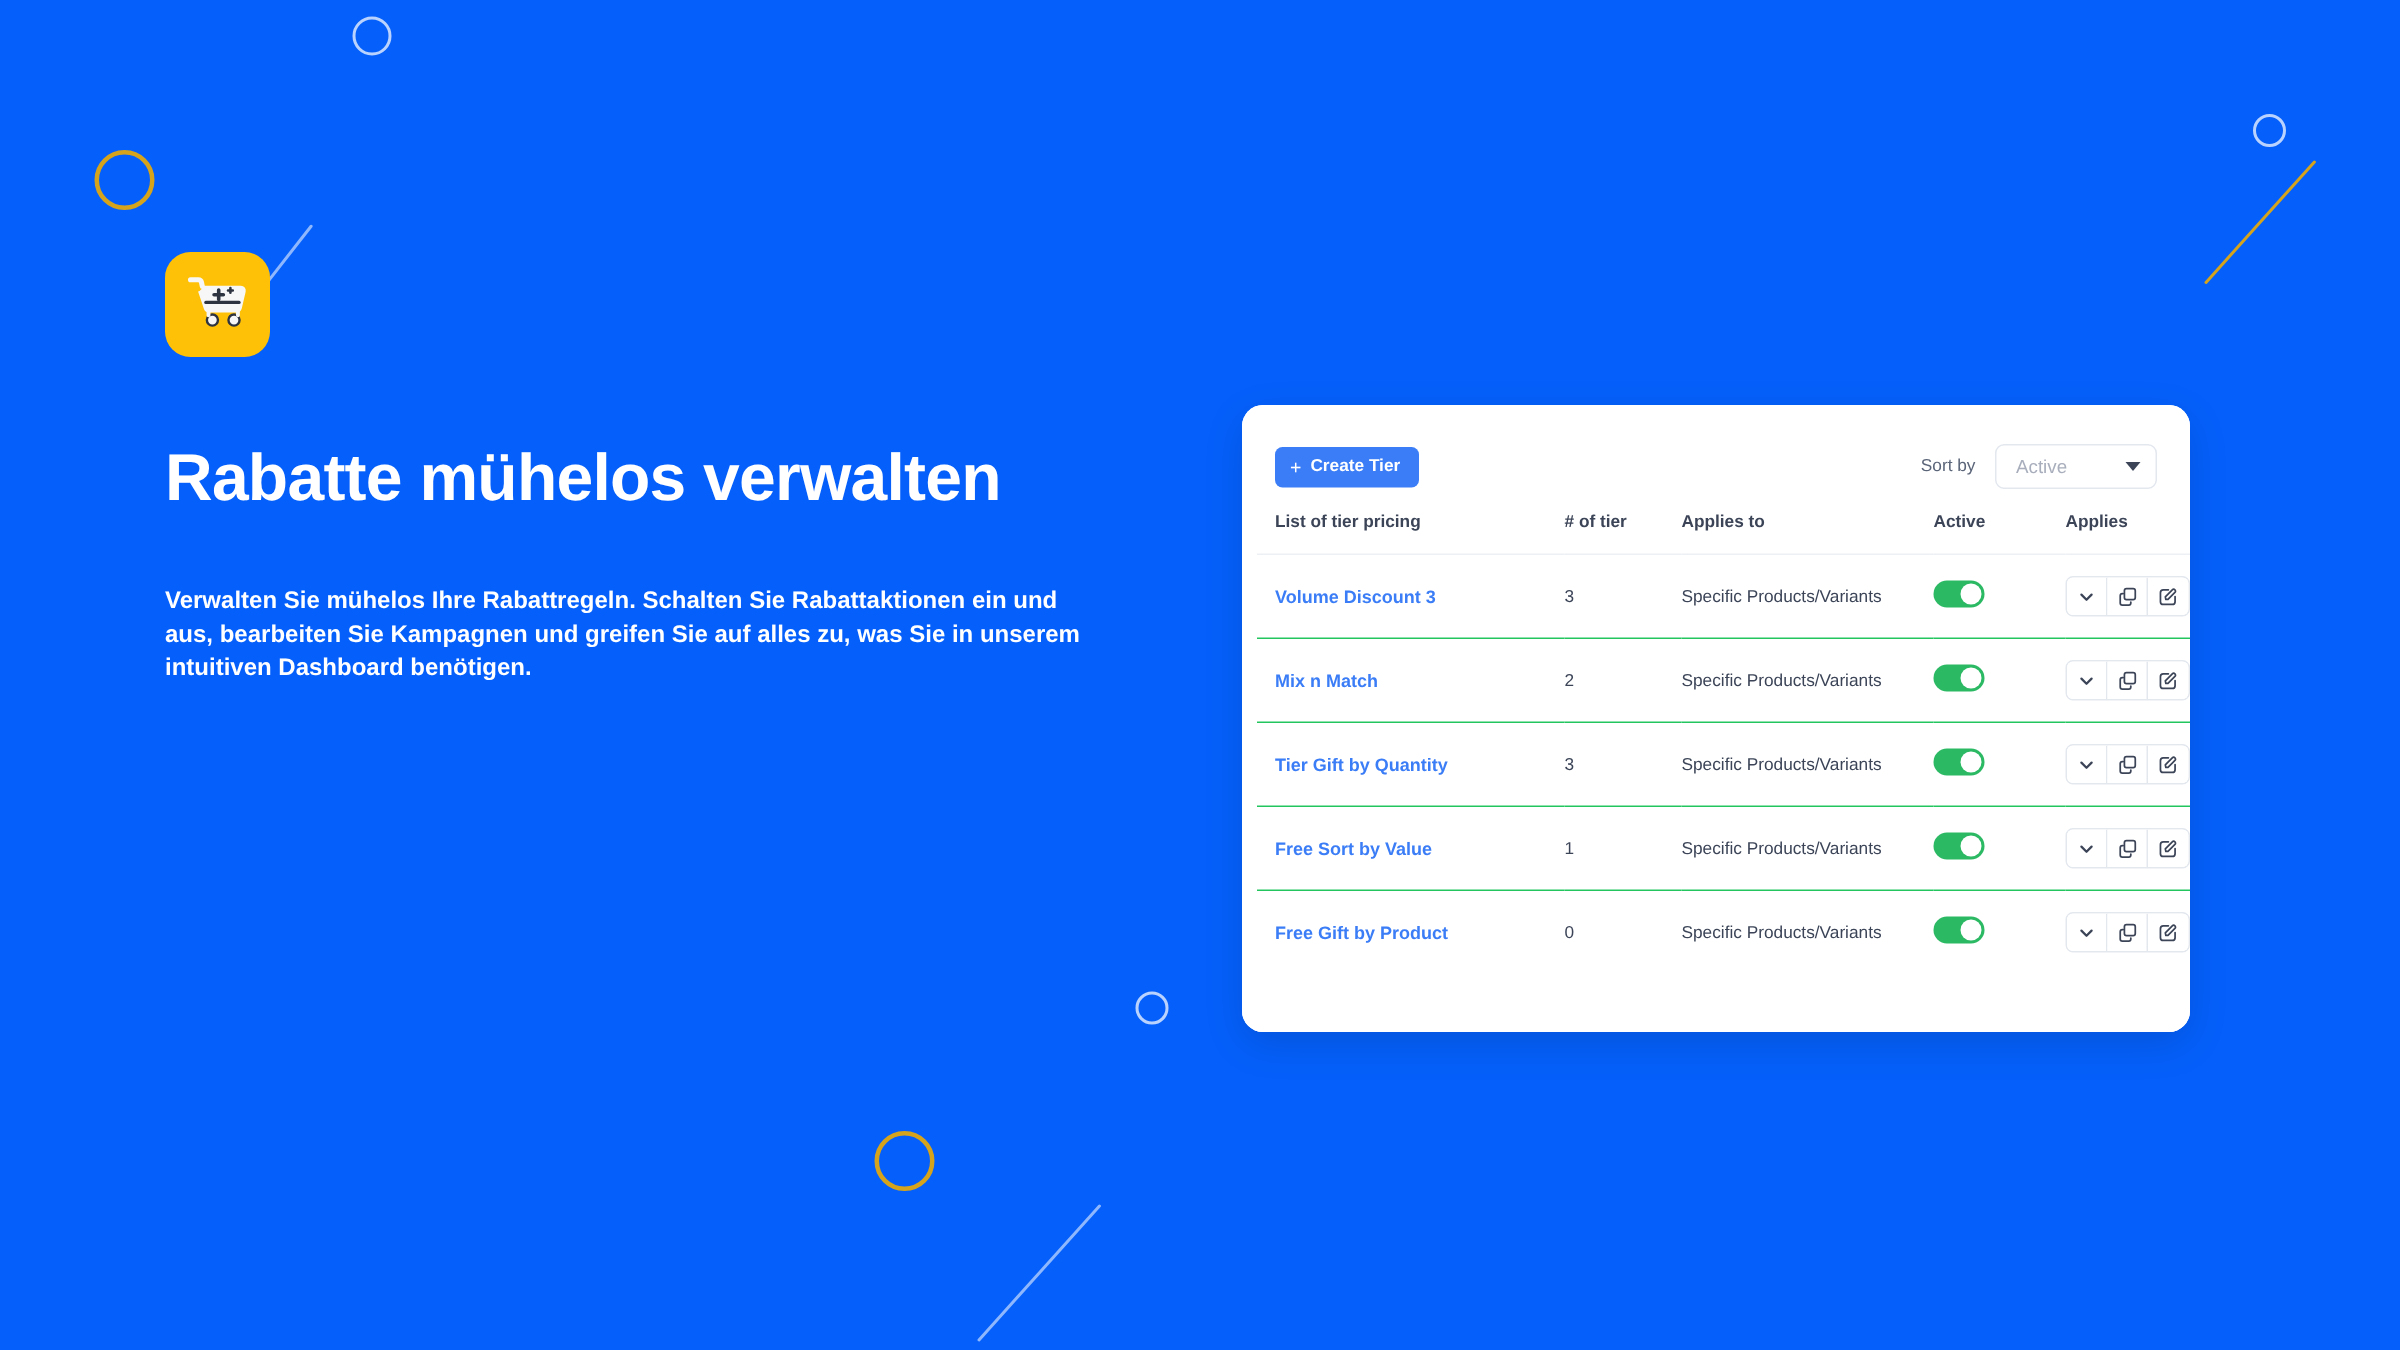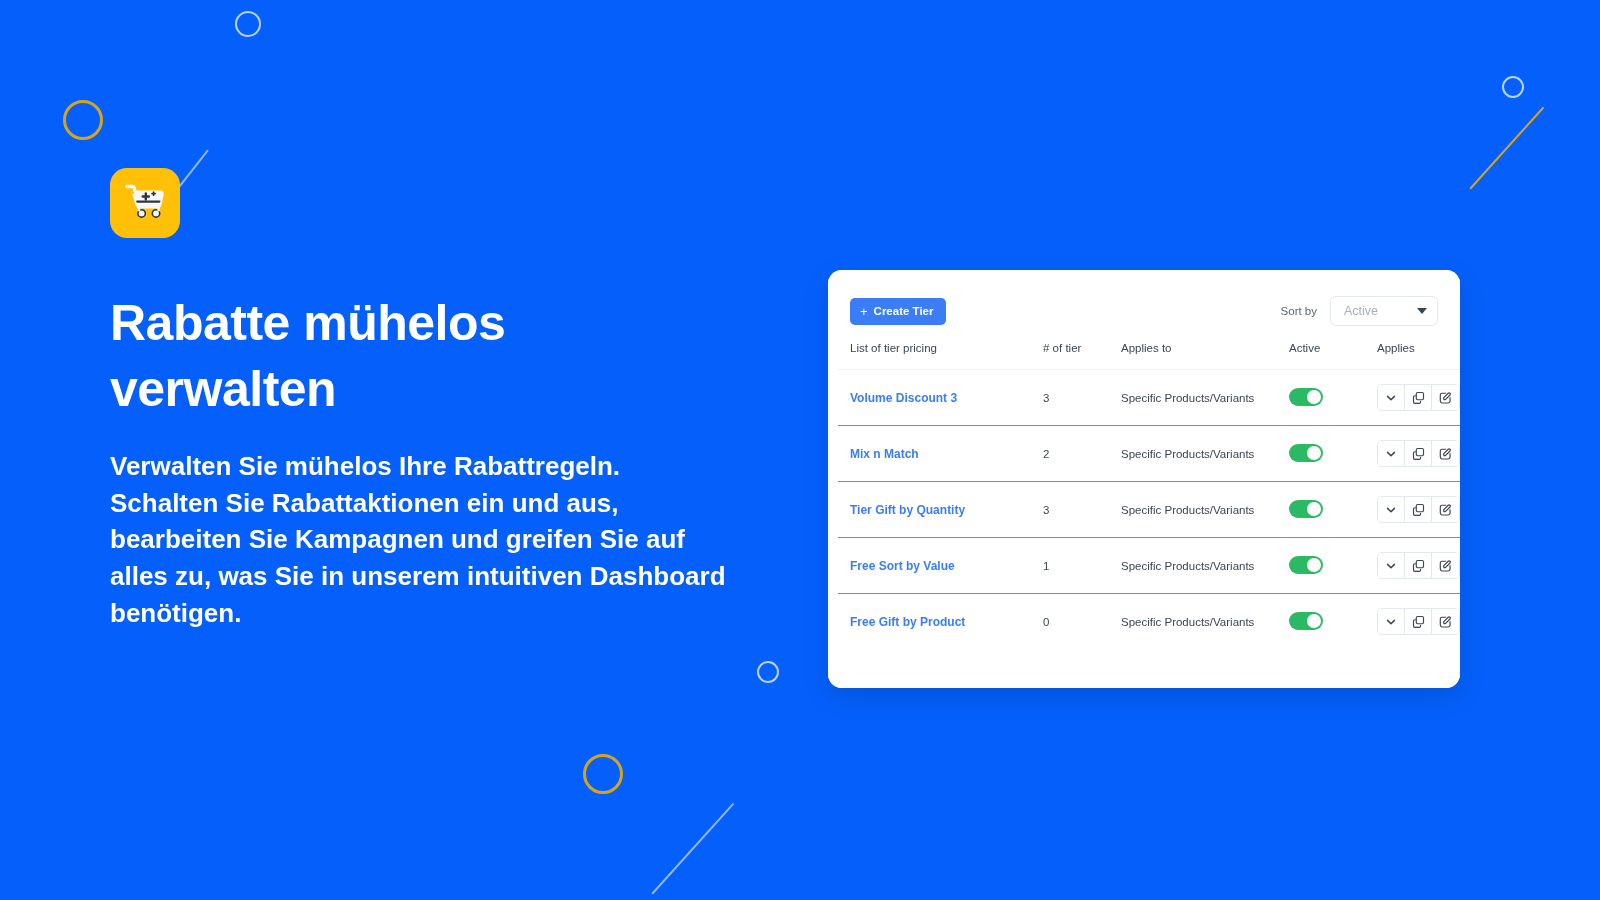--- a/index.html
+++ b/index.html
@@ -55,31 +55,31 @@
     display: flex;
     align-items: center;
     justify-content: center;
     position: relative;
     z-index: 3;
   }
 
   .hero-title {
     margin-top: 52px;
     color: #FFFFFF;
-    font-size: 50px;
+    font-size: 44px;
     line-height: 1.32;
     font-weight: bold;
     letter-spacing: -0.5px;
     max-width: 600px;
   }
 
   .hero-body {
-    margin-top: 26px;
+    margin-top: 42px;
     color: #FFFFFF;
-    font-size: 26px;
+    font-size: 16px;
     line-height: 1.41;
     font-weight: bold;
     max-width: 625px;
   }
 
   
   .app-frame {
     position: absolute;
     left: 828px;
     top: 270px;
@@ -176,21 +176,21 @@
   .tab.active {
     color: #3B7DF6;
     border-bottom-color: #3B7DF6;
   }
 
   
   .tbl { width: 100%; border-collapse: collapse; table-layout: fixed; }
   .tbl th {
     text-align: left;
     font-size: 11.5px;
-    font-weight: normal;
+    font-weight: bold;
     color: #3C4558;
     padding: 16px 0 15px 0;
     border-bottom: 1px solid #EDF0F4;
     white-space: nowrap;
   }
   .tbl td {
     padding: 14px 0;
     border-bottom: 1px solid #22c55e;
     font-size: 11.5px;
     color: #3C4558;

